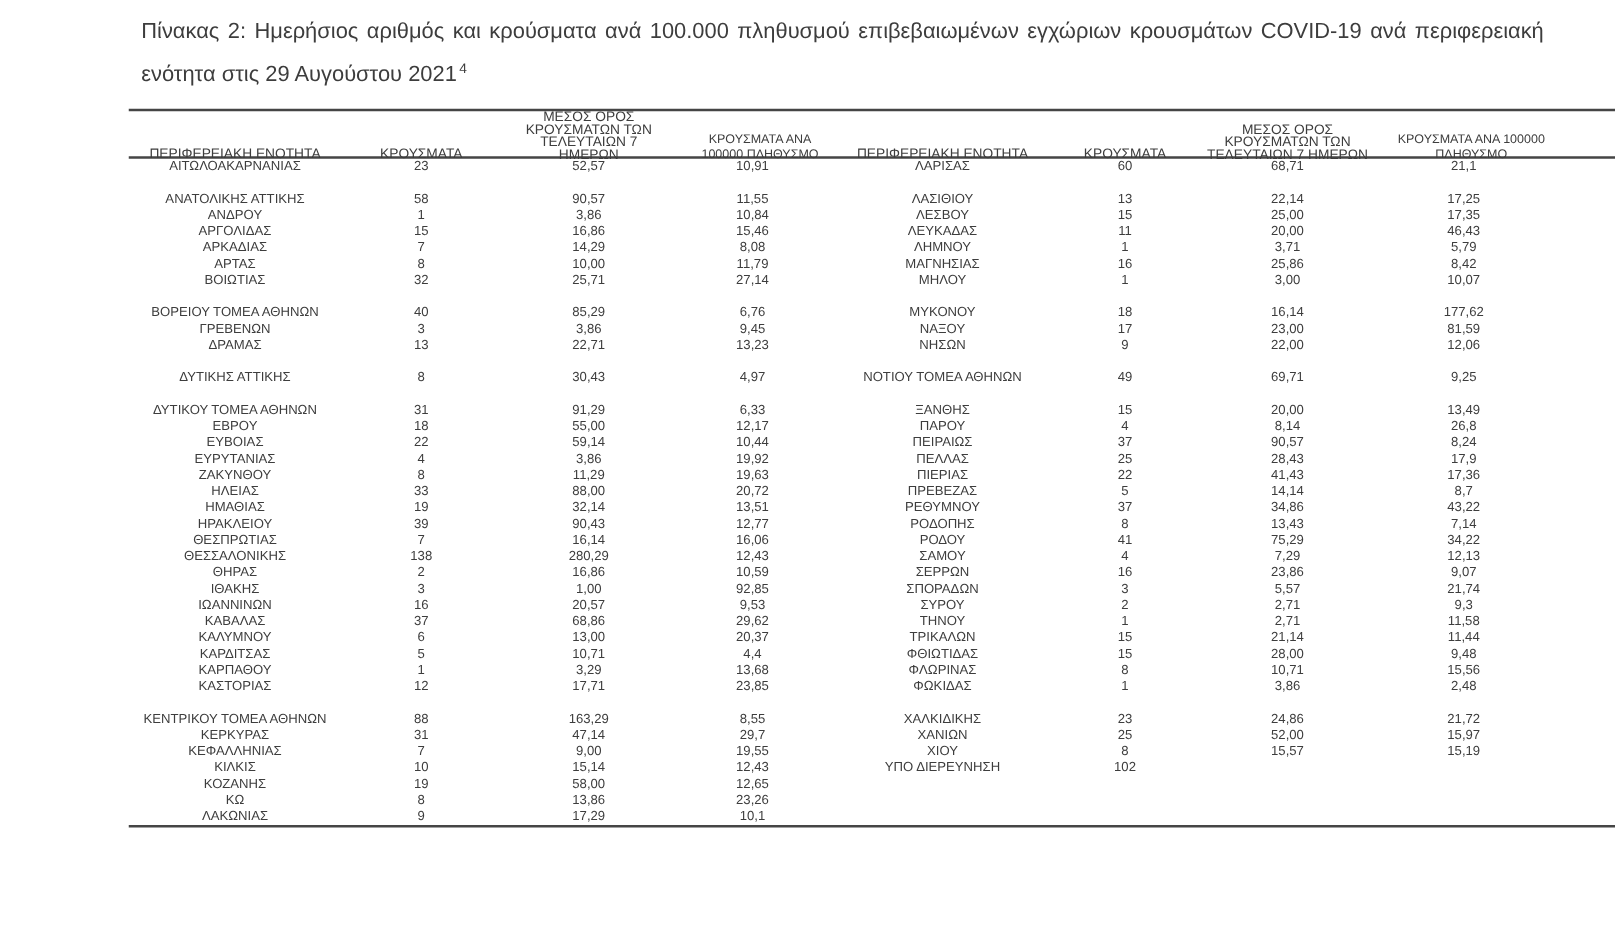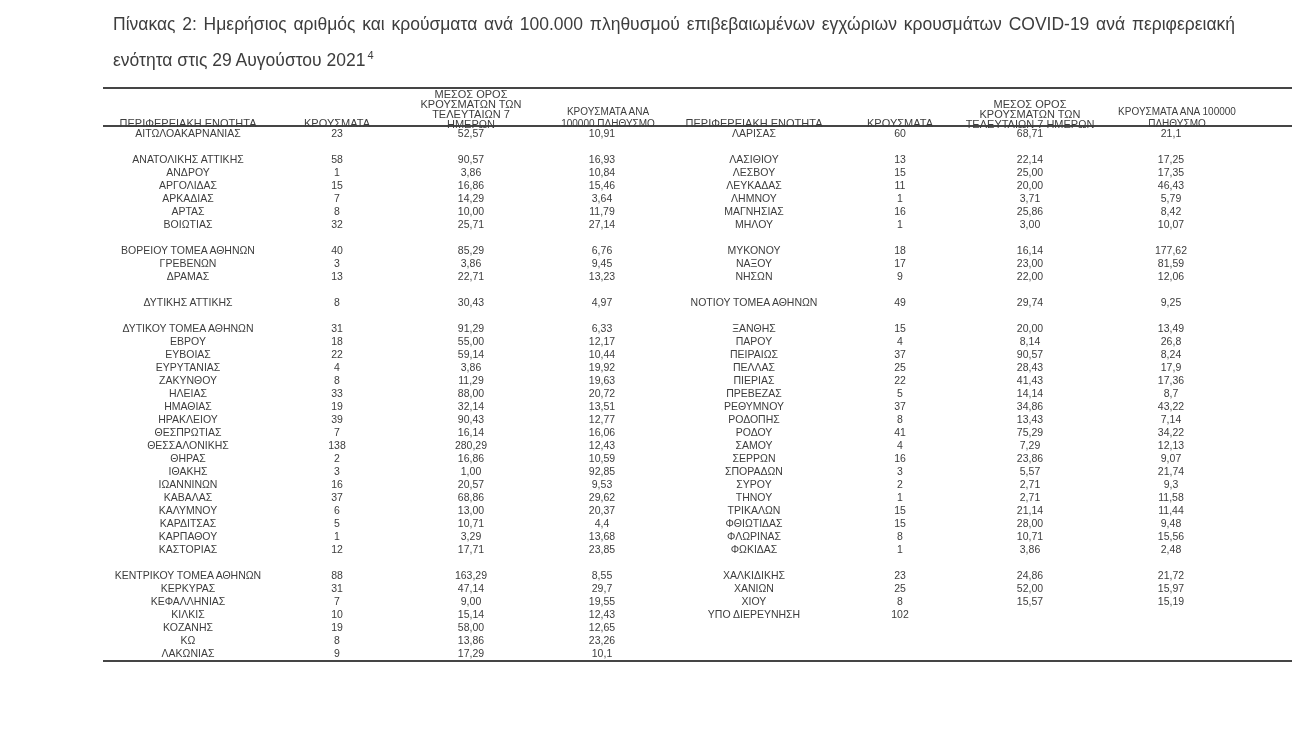--- a/index.html
+++ b/index.html
@@ -84,21 +84,21 @@
           <div class="cell"></div>
           <div class="cell"></div>
           <div class="cell"></div>
           <div class="cell"></div>
           <div class="cell"></div>
         </div>
         <div class="trow">
           <div class="cell">ΑΝΑΤΟΛΙΚΗΣ ΑΤΤΙΚΗΣ</div>
           <div class="cell">58</div>
           <div class="cell">90,57</div>
-          <div class="cell">16,93</div>
+          <div class="cell">11,55</div>
           <div class="cell">ΛΑΣΙΘΙΟΥ</div>
           <div class="cell">13</div>
           <div class="cell">22,14</div>
           <div class="cell">17,25</div>
         </div>
         <div class="trow">
           <div class="cell">ΑΝΔΡΟΥ</div>
           <div class="cell">1</div>
           <div class="cell">3,86</div>
           <div class="cell">10,84</div>
@@ -114,21 +114,21 @@
           <div class="cell">15,46</div>
           <div class="cell">ΛΕΥΚΑΔΑΣ</div>
           <div class="cell">11</div>
           <div class="cell">20,00</div>
           <div class="cell">46,43</div>
         </div>
         <div class="trow">
           <div class="cell">ΑΡΚΑΔΙΑΣ</div>
           <div class="cell">7</div>
           <div class="cell">14,29</div>
-          <div class="cell">3,64</div>
+          <div class="cell">8,08</div>
           <div class="cell">ΛΗΜΝΟΥ</div>
           <div class="cell">1</div>
           <div class="cell">3,71</div>
           <div class="cell">5,79</div>
         </div>
         <div class="trow">
           <div class="cell">ΑΡΤΑΣ</div>
           <div class="cell">8</div>
           <div class="cell">10,00</div>
           <div class="cell">11,79</div>
@@ -197,21 +197,21 @@
           <div class="cell"></div>
           <div class="cell"></div>
         </div>
         <div class="trow">
           <div class="cell">ΔΥΤΙΚΗΣ ΑΤΤΙΚΗΣ</div>
           <div class="cell">8</div>
           <div class="cell">30,43</div>
           <div class="cell">4,97</div>
           <div class="cell">ΝΟΤΙΟΥ ΤΟΜΕΑ ΑΘΗΝΩΝ</div>
           <div class="cell">49</div>
-          <div class="cell">29,74</div>
+          <div class="cell">69,71</div>
           <div class="cell">9,25</div>
         </div>
         <div class="trow">
           <div class="cell"></div>
           <div class="cell"></div>
           <div class="cell"></div>
           <div class="cell"></div>
           <div class="cell"></div>
           <div class="cell"></div>
           <div class="cell"></div>

